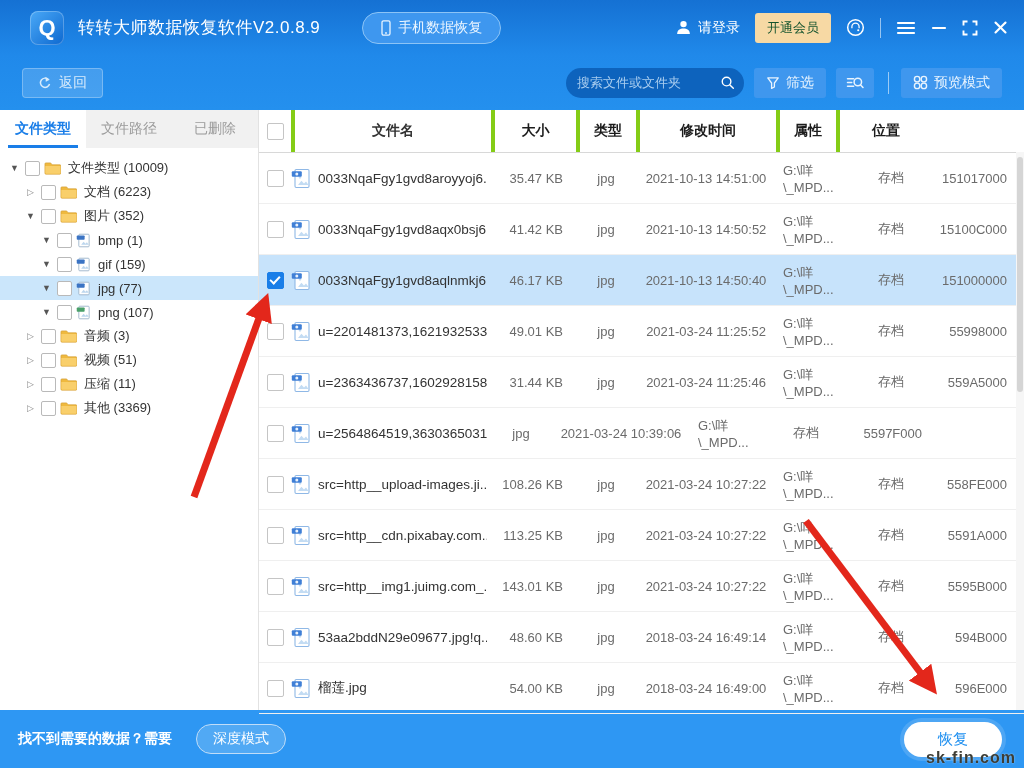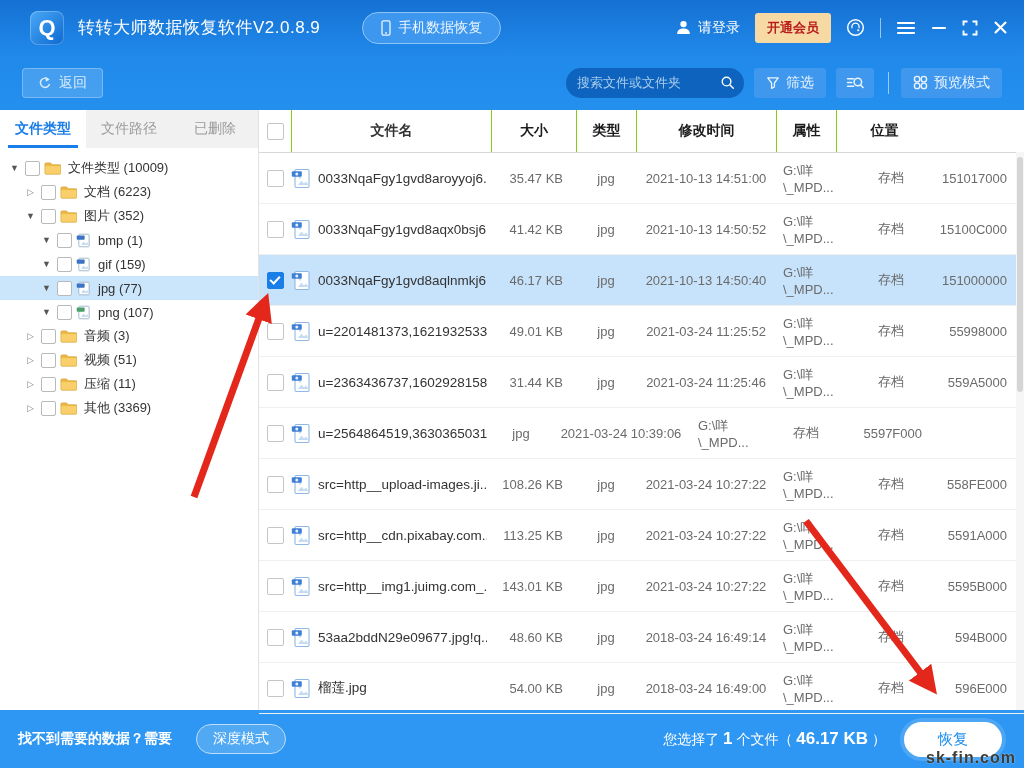--- a/index.html
+++ b/index.html
@@ -9,22 +9,22 @@
   .titlebar{height:55px;background:linear-gradient(180deg,#1571d3,#2089ea);display:flex;align-items:center;
             padding:0 16px;gap:10px;color:#fff;}
   .logo{width:34px;height:34px;border-radius:8px;margin-left:14px;flex-shrink:0;
         background:linear-gradient(135deg,#4aa9f7,#0d68d0);display:flex;align-items:center;justify-content:center;
         color:#fff;font-weight:bold;font-size:22px;box-shadow:inset 0 0 0 1px rgba(255,255,255,.25);}
   .apptitle{font-size:17px;letter-spacing:.5px;margin-left:4px;}
   .phone-btn{margin-left:32px;display:flex;align-items:center;gap:7px;background:#3e97ef;border:1px solid #8cc4f6;
              color:#eaf5ff;border-radius:16px;padding:6px 18px;font-size:14px;cursor:pointer;}
   .tb-right{margin-left:auto;display:flex;align-items:center;gap:15px;}
   .login{display:flex;align-items:center;gap:6px;font-size:14px;color:#fff;cursor:pointer;}
-  .vip-btn{background:#f7d9a4;color:#b91c1c;border:none;border-radius:3px;padding:6px 12px;
-           font-size:13px;font-weight:bold;cursor:pointer;}
+  .vip-btn{background:#f7d9a4;color:#14532d;border:none;border-radius:3px;padding:6px 12px;
+           font-size:13px;font-weight:normal;cursor:pointer;}
   .hdr-icon{display:flex;align-items:center;justify-content:center;cursor:pointer;}
   .hdr-div{width:1px;height:20px;background:rgba(255,255,255,.55);}
   
   .toolbar{height:55px;background:linear-gradient(180deg,#2089ea,#2490ee);display:flex;align-items:center;padding:0 22px;}
   .back-btn{display:flex;align-items:center;gap:7px;background:rgba(255,255,255,.16);border:1px solid rgba(255,255,255,.28);
             color:#d9ecfc;border-radius:4px;padding:5px 15px;font-size:14px;cursor:pointer;}
   .searchbox{margin-left:auto;width:160px;height:30px;background:#0d63bd;border-radius:15px;display:flex;
              align-items:center;padding:0 9px;gap:6px;}
   .searchbox input{flex:1;min-width:0;background:transparent;border:none;outline:none;color:#fff;font-size:13px;
                    font-family:inherit;}
@@ -44,21 +44,21 @@
   .tree-row{height:24px;display:flex;align-items:center;gap:4px;cursor:pointer;white-space:nowrap;}
   .tree-row.selected{background:#cbe6fb;}
   .exp{width:13px;text-align:center;font-size:9px;color:#555;flex-shrink:0;}
   .exp.closed{color:#888;}
   .cb{width:13px;height:13px;border:1px solid #b9b9b9;border-radius:2px;background:#fff;flex-shrink:0;}
   .tree-label{margin-left:3px;}
   
   .table-area{flex:1;position:relative;display:flex;flex-direction:column;background:#fff;}
   .thead{display:flex;height:42px;border-bottom:1px solid #d8d8d8;font-size:14px;color:#1c1c1c;font-weight:bold;flex-shrink:0;}
   .thead .cell{justify-content:center;}
-  .thead .cell:not(:first-child){border-left:1px solid #84cc16;}
+  .thead .cell:not(:first-child){border-left:4px solid #84cc16;}
   .cell{box-sizing:border-box;display:flex;align-items:center;overflow:hidden;}
   .c-check{width:32px;justify-content:center;flex-shrink:0;}
   .c-name{width:200px;gap:8px;padding-right:4px;color:#333;}
   .c-size{width:85px;justify-content:flex-end;padding-right:13px;}
   .c-type{width:60px;justify-content:center;}
   .c-time{width:140px;justify-content:center;}
   .c-path{width:85px;padding-left:7px;}
   .c-attr{width:60px;justify-content:center;}
   .c-loc{width:96px;justify-content:flex-end;padding-right:10px;}
   .thead .c-name,.thead .c-size{justify-content:center;padding:0;}
@@ -615,27 +615,20 @@
         </div>
     </main>
   </div>
 
   <footer class="statusbar">
     <div class="sb-left">
       <span>找不到需要的数据？需要</span>
       <button class="deep-btn">深度模式</button>
     </div>
     <div class="sb-right">
-      <span>
-        <span>您选择了</span>
-        <span class="big">1</span>
-        <span>个文件（</span>
-        <span class="big">46.17 KB</span>
-        <span>）</span>
-      </span>
       <button class="recover-btn">恢复</button>
     </div>
   </footer>
 
   <svg class="annot" width="1024" height="768">
     <defs>
       <marker id="arrhead" viewBox="0 0 10 10" refX="3.5" refY="5" markerWidth="4" markerHeight="4" orient="auto">
         <path d="M0 0 L10 5 L0 10 z" fill="#e3271b"></path>
       </marker>
     </defs>

